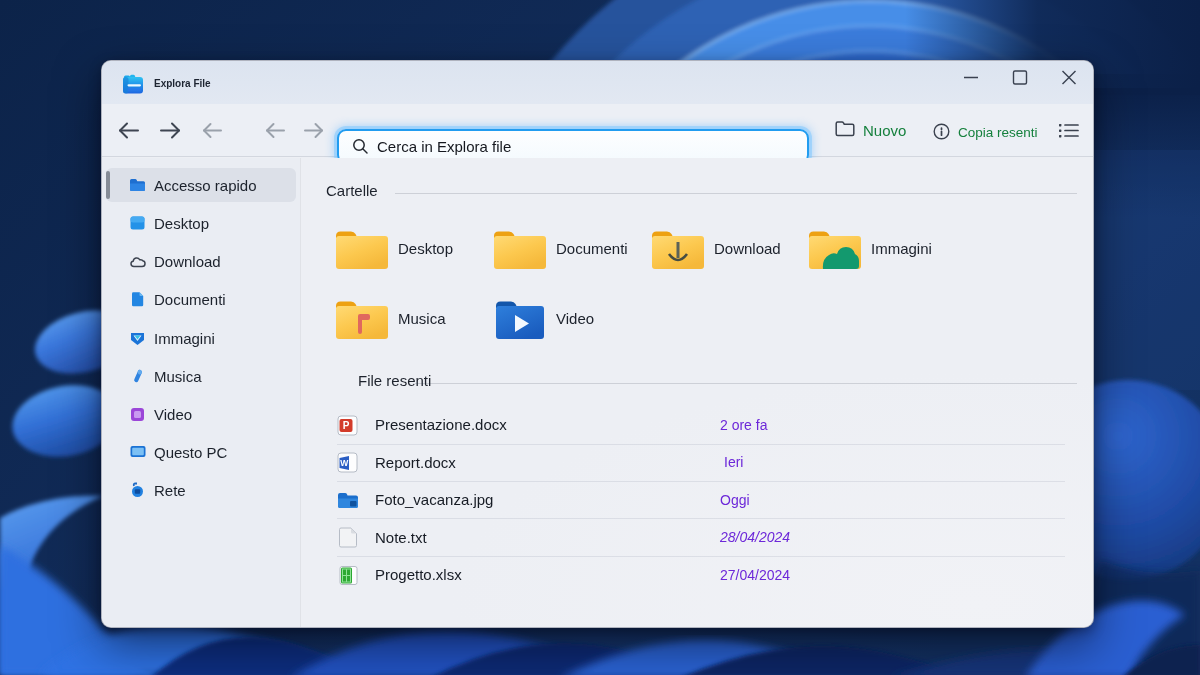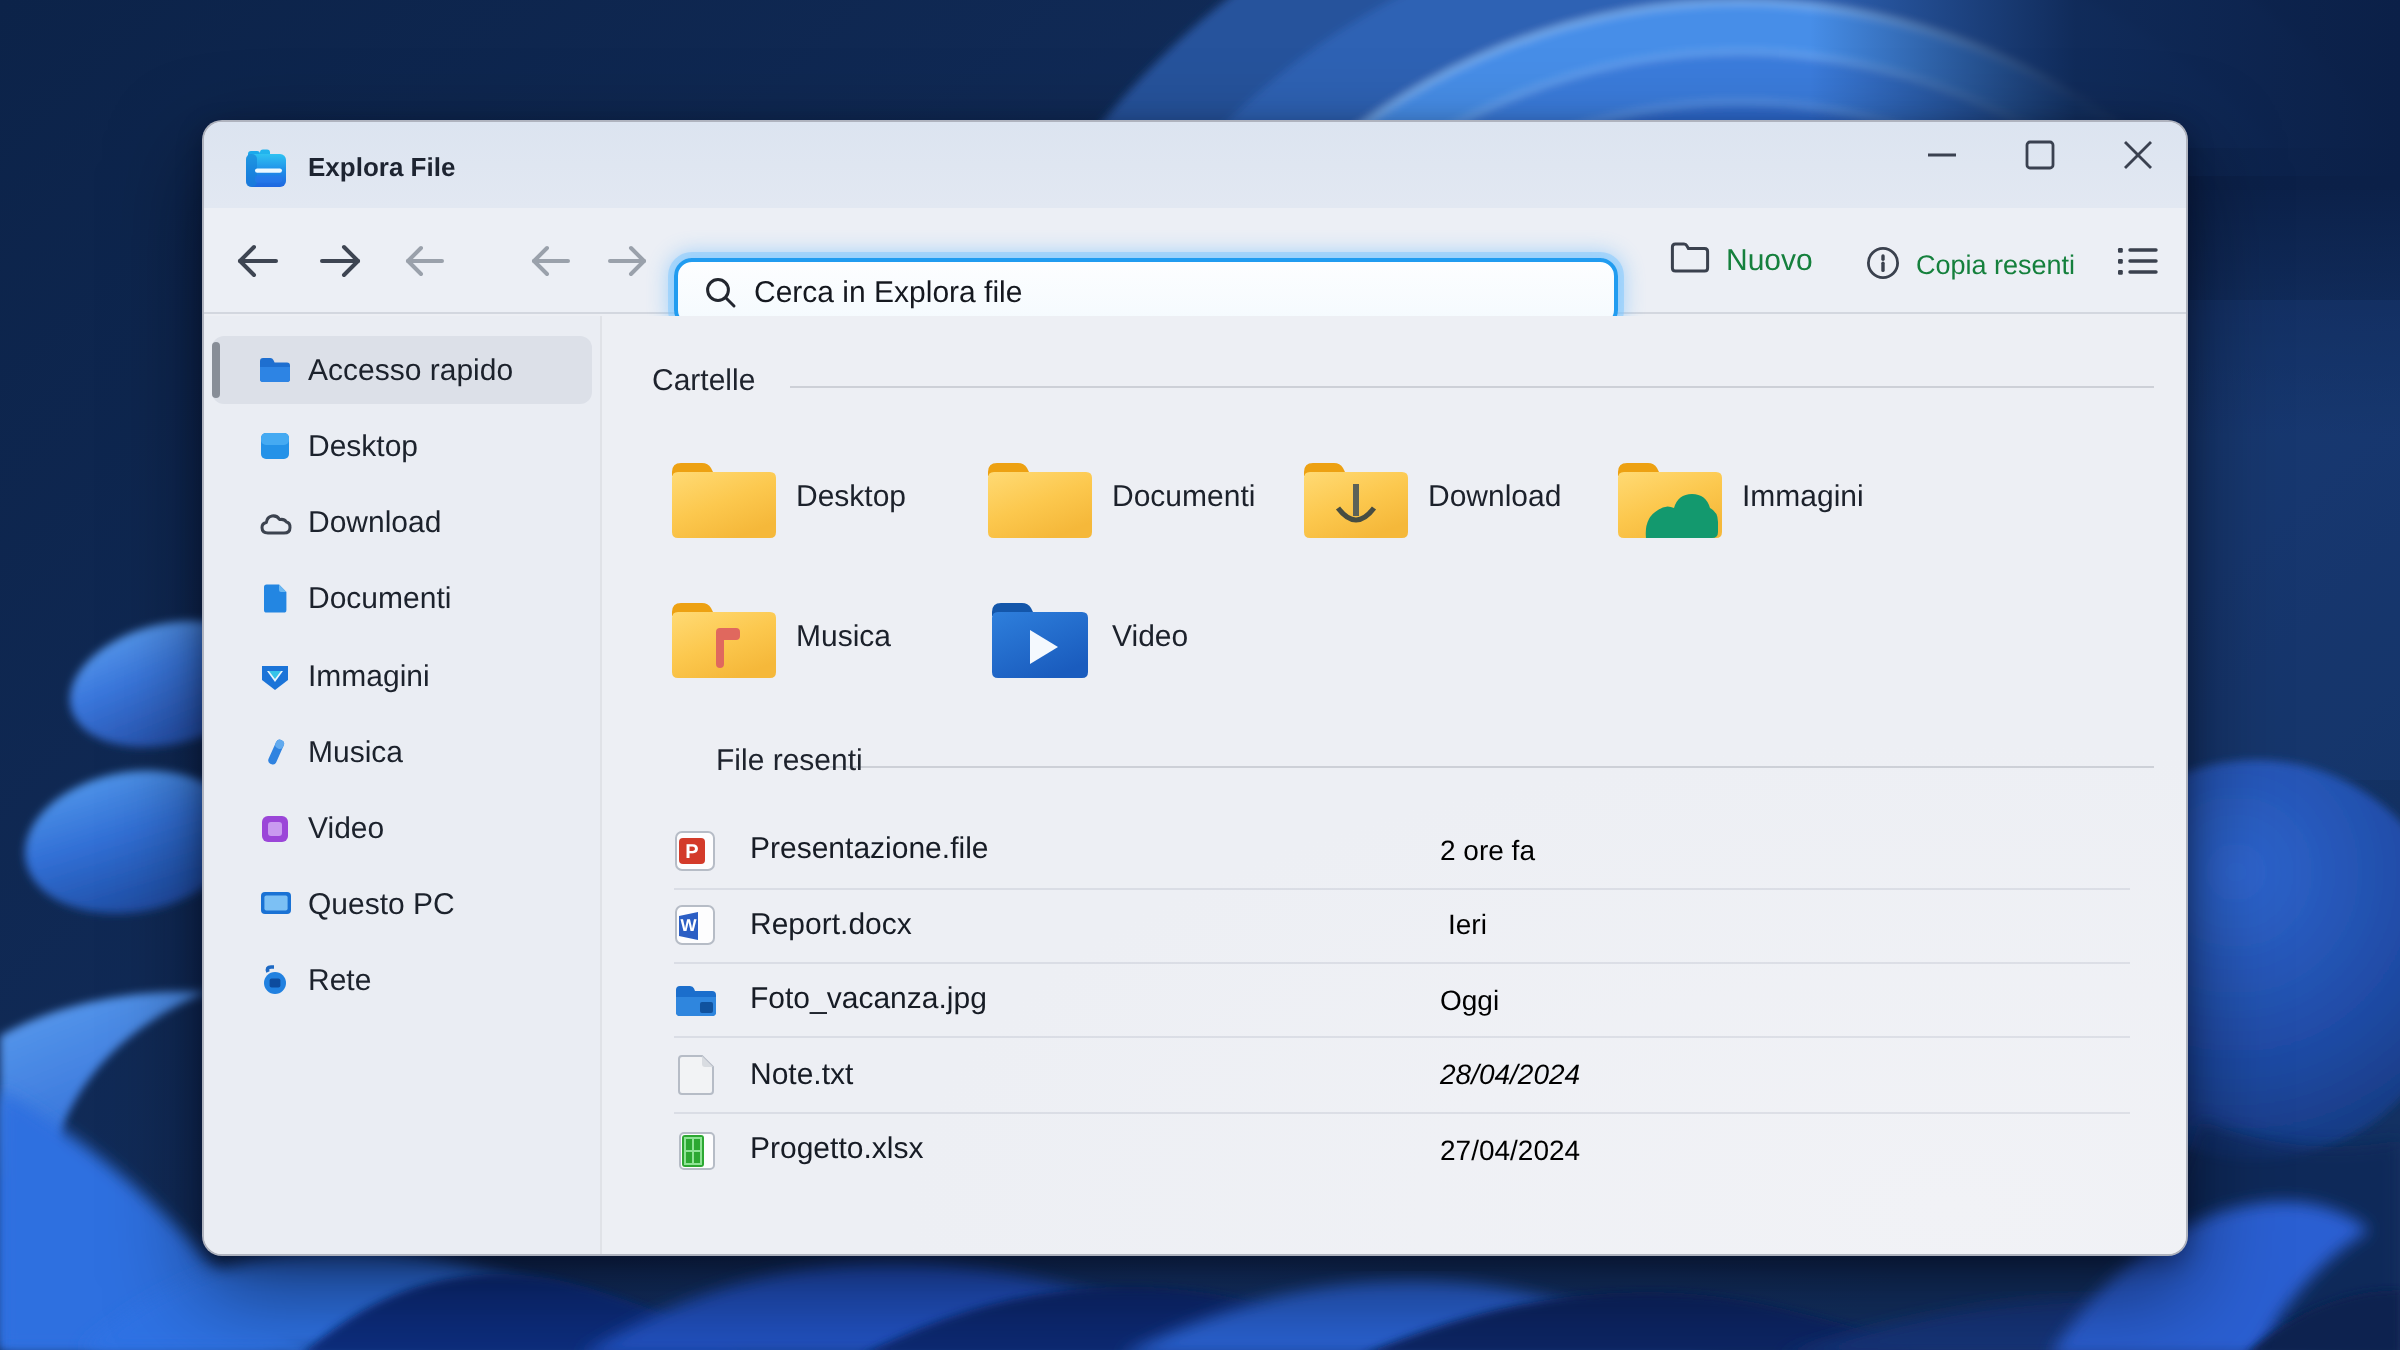--- a/index.html
+++ b/index.html
@@ -5,21 +5,21 @@
   * { margin:0; padding:0; box-sizing:border-box; }
   html,body { width:1200px; height:675px; overflow:hidden; font-family:"Liberation Sans", sans-serif; }
   #stage { position:relative; width:1200px; height:675px; overflow:hidden; background:#0d2750; }
   #wall { position:absolute; left:0; top:0; }
   .window { position:absolute; left:101px; top:60px; width:993px; height:568px;
     background:#edeff4; border-radius:10px; border:1px solid rgba(60,70,90,.35);
     box-shadow:0 18px 45px rgba(0,0,10,.5), 0 4px 12px rgba(0,0,20,.35); overflow:hidden; }
   .titlebar { position:absolute; left:0; top:0; width:100%; height:43px;
     background:linear-gradient(180deg,#dce4f0 0%,#e2e8f2 100%); }
   .title-ic { position:absolute; left:19px; top:11px; }
-  .title-tx { position:absolute; left:52px; top:0; height:43px; line-height:45px; font-size:13px; font-weight:bold; color:#1d2431; }
+  .title-tx { position:absolute; left:52px; top:0; height:43px; line-height:45px; font-size:10px; font-weight:bold; color:#1d2431; }
   .toolbar { position:absolute; left:0; top:43px; width:100%; height:53px;
     background:#eceff5; border-bottom:1px solid #d3d7df; }
   .search { position:absolute; left:235px; top:52px; width:472px; height:35px;
     background:linear-gradient(180deg,#fdfeff,#f4fafe); border:2.5px solid #219cf0; border-radius:9px;
     box-shadow:0 0 0 3px rgba(125,200,255,.5), 0 0 10px 3px rgba(80,175,255,.45);margin-top:16px; }
   .search-tx { position:absolute; left:38px; top:0; height:31px; line-height:31px; font-size:15px; color:#15181f; }
   .tool-tx { position:absolute; height:24px; line-height:24px; color:#15803d; }
   .body { position:absolute; left:0; top:97px; right:0; bottom:0; }
   .sidebar { position:absolute; left:0; top:0; width:198px; height:100%; background:#eaedf3; }
   .vline { position:absolute; left:198px; top:0; bottom:0; width:1px; background:rgba(0,0,0,.05); }
@@ -28,21 +28,21 @@
   .sideitem { position:absolute; left:4px; width:190px; height:34px; }
   .sideitem .ic { position:absolute; left:23px; top:50%; margin-top:-8px; }
   .sideitem .tx { position:absolute; left:48px; top:0; height:34px; line-height:35px; font-size:15px; color:#1c222c; }
   .sel { background:#dce0e8; border-radius:6px; }
   .sel .bar { position:absolute; left:0; top:3px; width:4px; height:28px; border-radius:3px; background:#878d97; }
   .heading { position:absolute; font-size:15px; color:#1e232d; }
   .hline { position:absolute; height:1px; background:rgba(40,50,70,.16); }
   .fold { position:absolute; }
   .fold .lbl { position:absolute; left:64px; font-size:15px; color:#1c212b; white-space:nowrap; }
   .file-name { position:absolute; font-size:15px; color:#171c25; }
-  .file-date { position:absolute; font-size:14px; color:#000000; }
+  .file-date { position:absolute; font-size:14px; color:#6d28d9; }
   .fsep { position:absolute; height:1px; background:rgba(60,70,95,.10); }
 </style>
 </head>
 <body>
 <div id="stage">
 <svg id="wall" width="1200" height="675" viewBox="0 0 1200 675">
   <defs>
     <linearGradient id="bgg" x1="0" y1="0" x2="1" y2="0.6">
       <stop offset="0" stop-color="#0c2349"></stop>
       <stop offset="0.45" stop-color="#112b58"></stop>
@@ -362,21 +362,21 @@
     <div class="hline" style="left:313px;top:225px;width:662px;"></div>
 
     
     <div style="position:absolute;left:235px;top:257px;">
       <svg width="21" height="21" viewBox="0 0 21 21">
             <rect x="1" y="1" width="19" height="19" rx="3" fill="#fdfdfe" stroke="#b6bcc6" stroke-width="1"></rect>
             <rect x="2.5" y="4" width="13" height="13" rx="2" fill="#d33b2a"></rect>
             <text x="9" y="14" font-size="10" font-weight="bold" fill="#fff" text-anchor="middle" font-family="Liberation Sans">P</text>
           </svg>
     </div>
-    <div class="file-name" style="left:273px;top:258px;">Presentazione.file</div>
+    <div class="file-name" style="left:273px;top:258px;">Presentazione.docx</div>
     <div class="file-date" style="left:618px;top:259px;">2 ore fa</div>
     <div class="fsep" style="left:235px;top:286px;width:728px;"></div>
 
     <div style="position:absolute;left:235px;top:294px;">
       <svg width="21" height="21" viewBox="0 0 21 21">
             <rect x="1" y="1" width="19" height="19" rx="3" fill="#fdfdfe" stroke="#b6bcc6" stroke-width="1"></rect>
             <path d="M2.5 6 L12 4 L12 18 L2.5 16 Z" fill="#2b5ec4"></path>
             <text x="7.3" y="13.6" font-size="8.5" font-weight="bold" fill="#fff" text-anchor="middle" font-family="Liberation Sans">W</text>
           </svg>
     </div>

